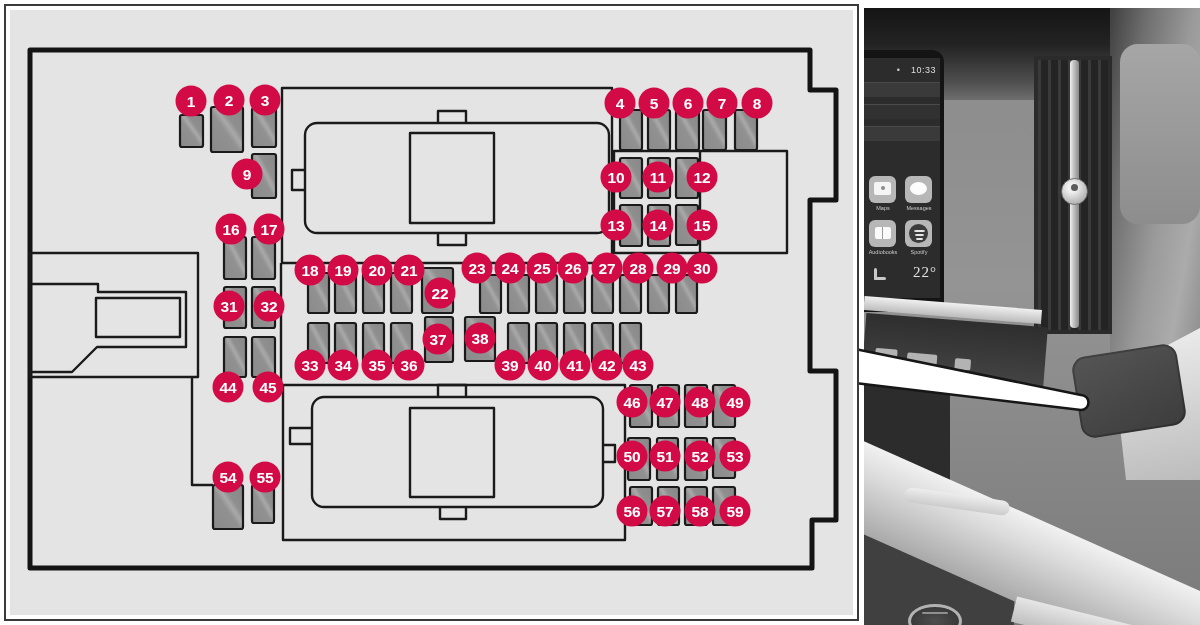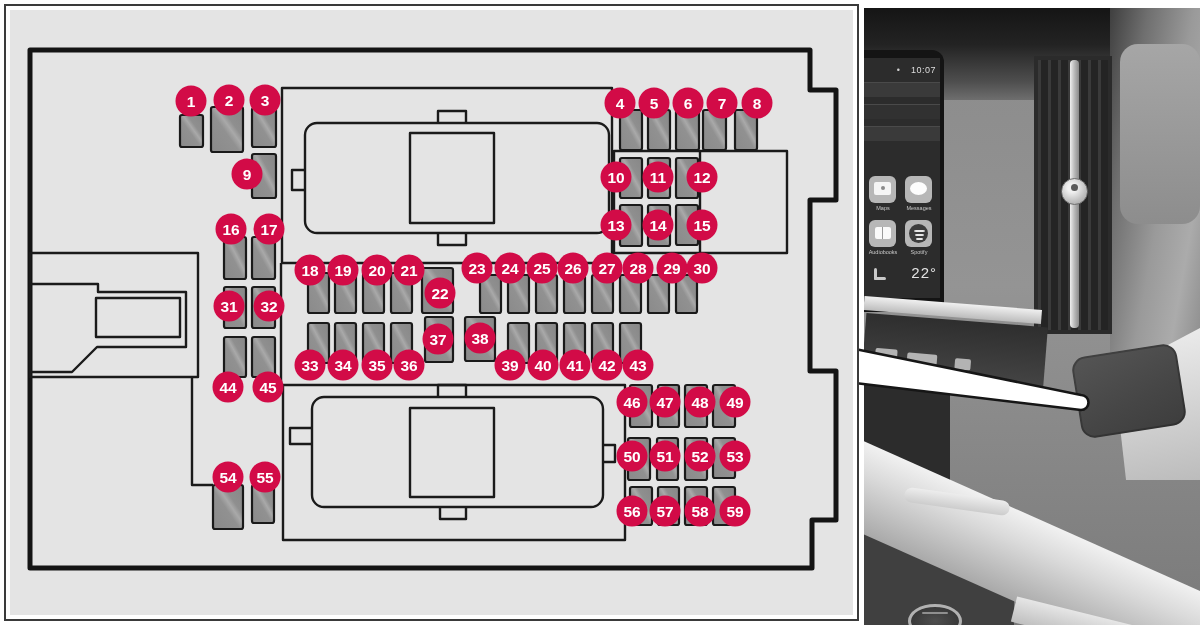--- a/index.html
+++ b/index.html
@@ -50,21 +50,21 @@
   .ph-row2{background:#313131;}
   .ph-icon{width:27px;height:27px;border-radius:6px;background:#b7b7b7;}
   .ph-app-label{width:36px;text-align:center;font-size:5.5px;color:#c9c9c9;}
   .ph-bubble{left:5px;top:6px;width:17px;height:13px;border-radius:50%;background:#fdfdfd;}
   .ph-map{left:5px;top:6px;width:17px;height:13px;border-radius:2px;background:#f5f5f5;}
   .ph-map-dot{left:12px;top:10px;width:4px;height:4px;border-radius:50%;background:#8a8a8a;}
   .ph-book{left:6px;top:7px;width:16px;height:12px;border-radius:2px;background:#fafafa;}
   .ph-book-spine{left:13px;top:7px;width:1px;height:12px;background:#9a9a9a;}
   .ph-spot{left:4px;top:4px;width:19px;height:19px;border-radius:50%;background:#3c3c3c;}
   .ph-arc{border-radius:40%/100%;background:#e8e8e8;height:2px;}
-  .ph-temp{right:3px;top:206px;font-size:15px;color:#e3e3e3;letter-spacing:1px;}
+  .ph-temp{right:3px;top:206px;font-size:15px;color:#e3e3e3;letter-spacing:1px;font-family:Liberation Serif, serif;}
   .ph-seat{left:10px;top:210px;width:12px;height:12px;}
   .ph-seat:before{content:"";position:absolute;left:0;top:0;width:3px;height:12px;background:#c9c9c9;border-radius:2px;}
   .ph-seat:after{content:"";position:absolute;left:0;bottom:0;width:12px;height:3px;background:#c9c9c9;border-radius:2px;}
   
   .ph-shelf{left:0;top:288px;width:178px;height:14px;transform:rotate(4.5deg);transform-origin:left center;
           background:linear-gradient(180deg,#f0f0f0,#bcbcbc);}
   .ph-climate{left:0;top:305px;width:182px;height:62px;transform:rotate(4.5deg);transform-origin:left center;
           background:linear-gradient(180deg,#2e2e2e,#454545);}
   .ph-cbtn{top:34px;height:11px;border-radius:2px;background:#b3b3b3;}
   
@@ -101,21 +101,21 @@
     <div class="abs ph-vent">
       <div class="abs ph-vent-slats"></div>
     </div>
     <div class="abs ph-vent-blade" style="left:206px;top:52px;"></div>
     <div class="abs ph-vent-knob" style="left:197px;top:170px;"></div>
     <div class="abs ph-vent-knob-dot" style="left:207px;top:176px;"></div>
 
     <div class="abs ph-screen-bezel"></div>
     <div class="abs ph-screen">
       <span class="abs ph-dot">•</span>
-      <span class="abs ph-clock">10:07</span>
+      <span class="abs ph-clock">10:33</span>
       <div class="abs ph-row" style="top:24px;"></div>
       <div class="abs ph-row ph-row2" style="top:46px;"></div>
       <div class="abs ph-row" style="top:68px;"></div>
 
       <div class="abs ph-icon" style="left:5px;top:118px;">
         <div class="abs ph-map"></div>
         <div class="abs ph-map-dot"></div>
       </div>
       <div class="abs ph-icon" style="left:41px;top:118px;">
         <div class="abs ph-bubble"></div>

